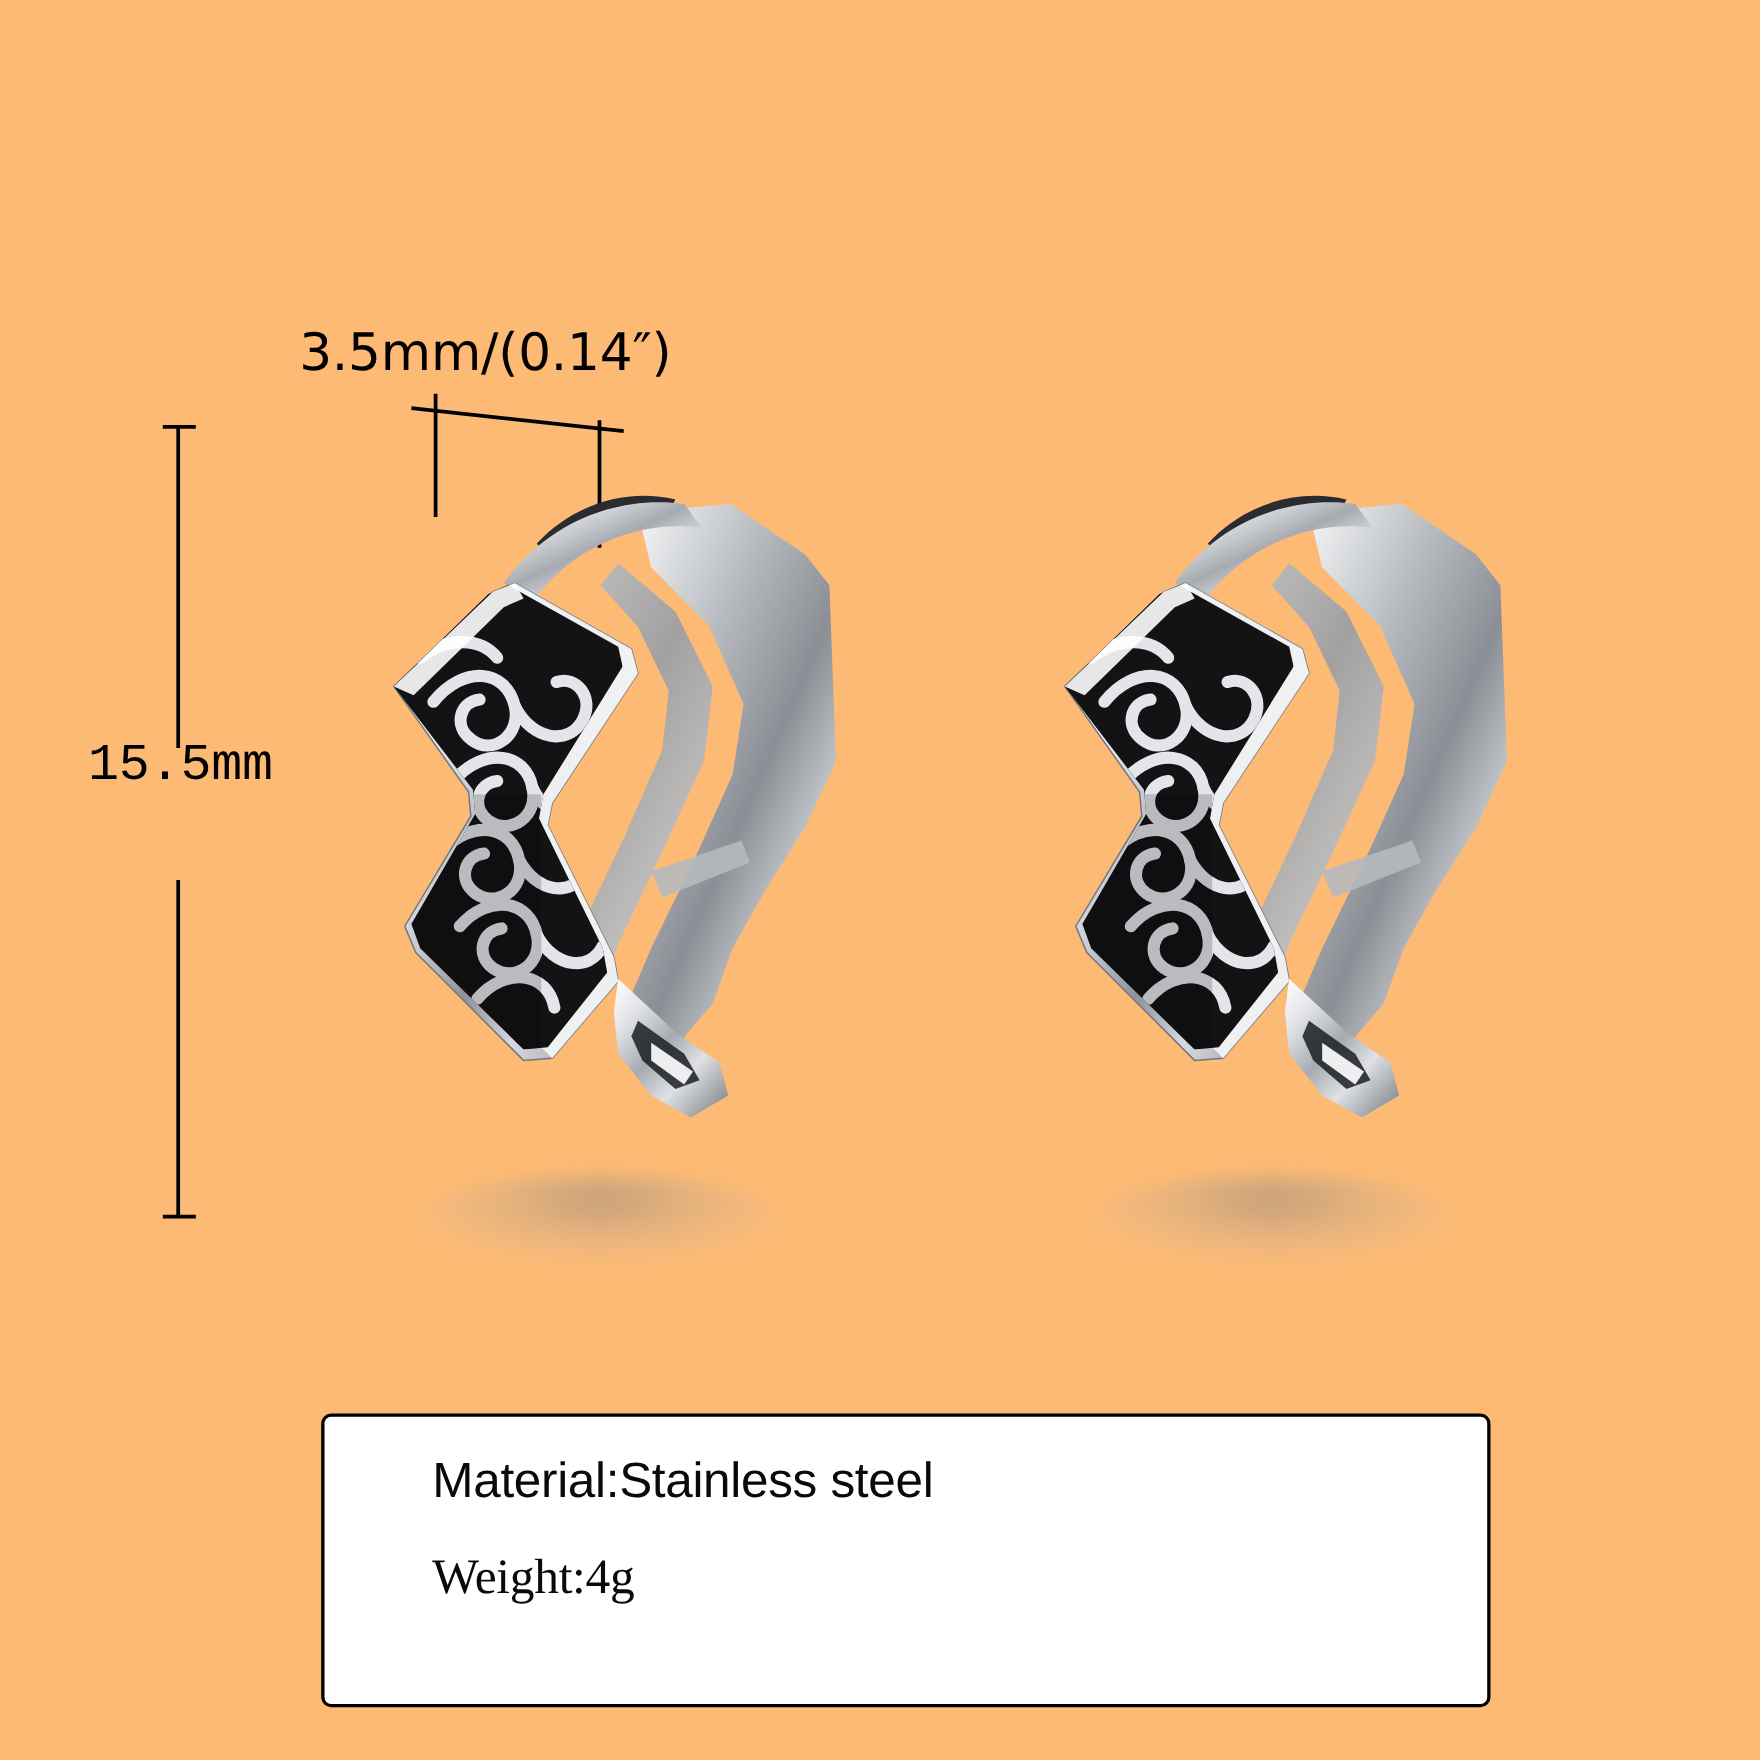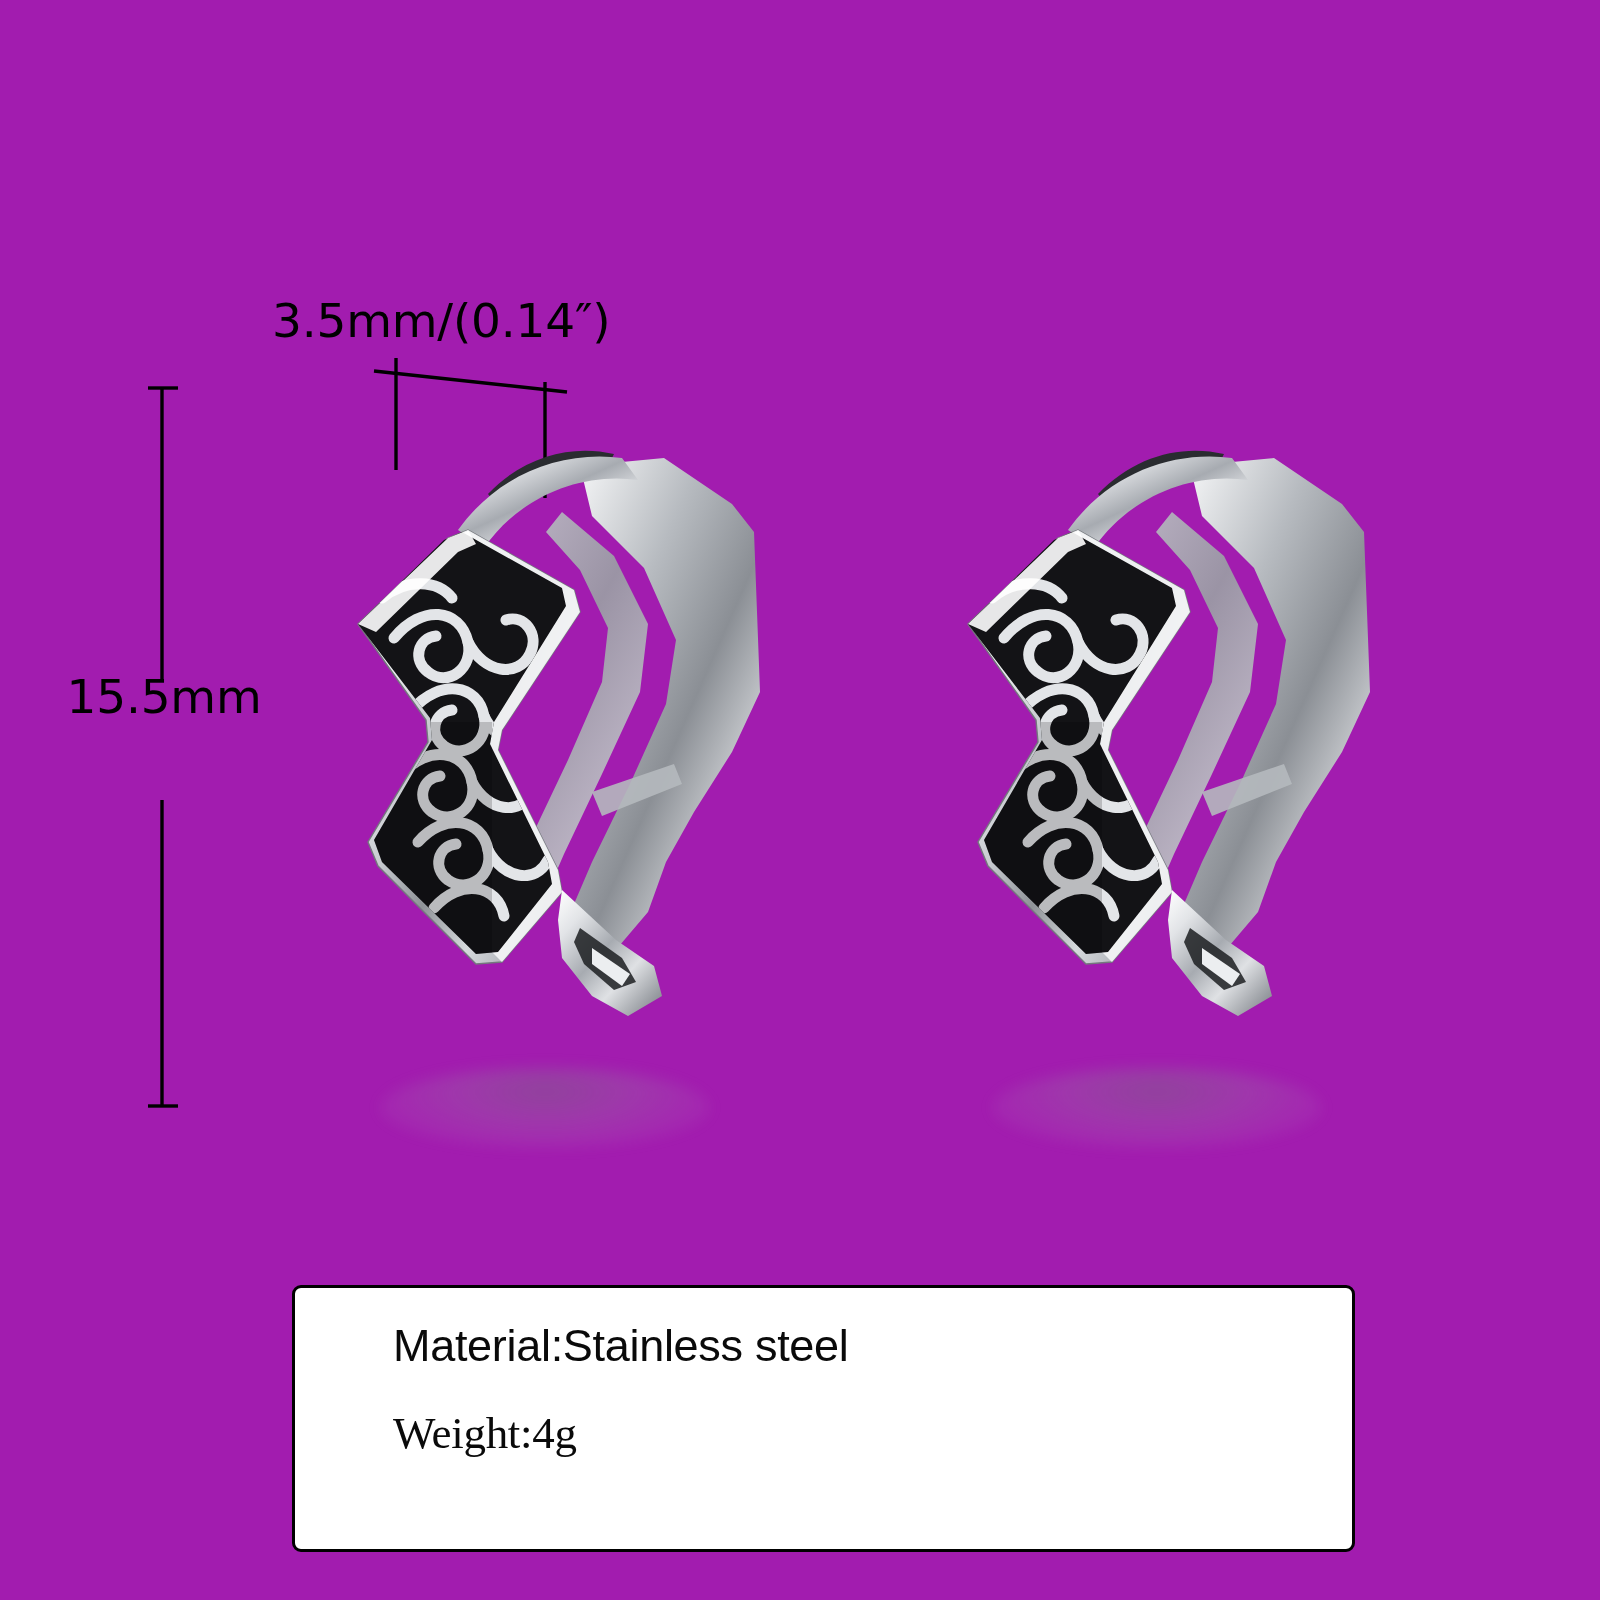--- a/index.html
+++ b/index.html
@@ -12,21 +12,21 @@
     height: 1600px;
     position: relative;
     overflow: hidden;
     font-family: "DejaVu Sans", "Liberation Sans", sans-serif;
     color: #000000;
   }
 
   .stage {
     position: absolute;
     inset: 0;
-    background: #a21caf;
+    background: #fdba74;
   }
 
   
   .dim-text {
     position: absolute;
     font-family: "DejaVu Sans", "Liberation Sans", sans-serif;
     font-size: 47px;
     font-weight: 400;
     line-height: 1.08;
     color: #000000;
@@ -36,20 +36,21 @@
   #width-label {
     left: 272px;
     top: 296px;
   }
   #height-label {
     left: 56px;
     top: 672px;
     text-align: center;
     width: 216px;
     white-space: normal;
+    font-family: Liberation Mono, monospace;
   }
   #height-label .l2 { display: block; }
 
   
   .anno-svg {
     position: absolute;
     left: 0;
     top: 0;
     width: 1600px;
     height: 1600px;

